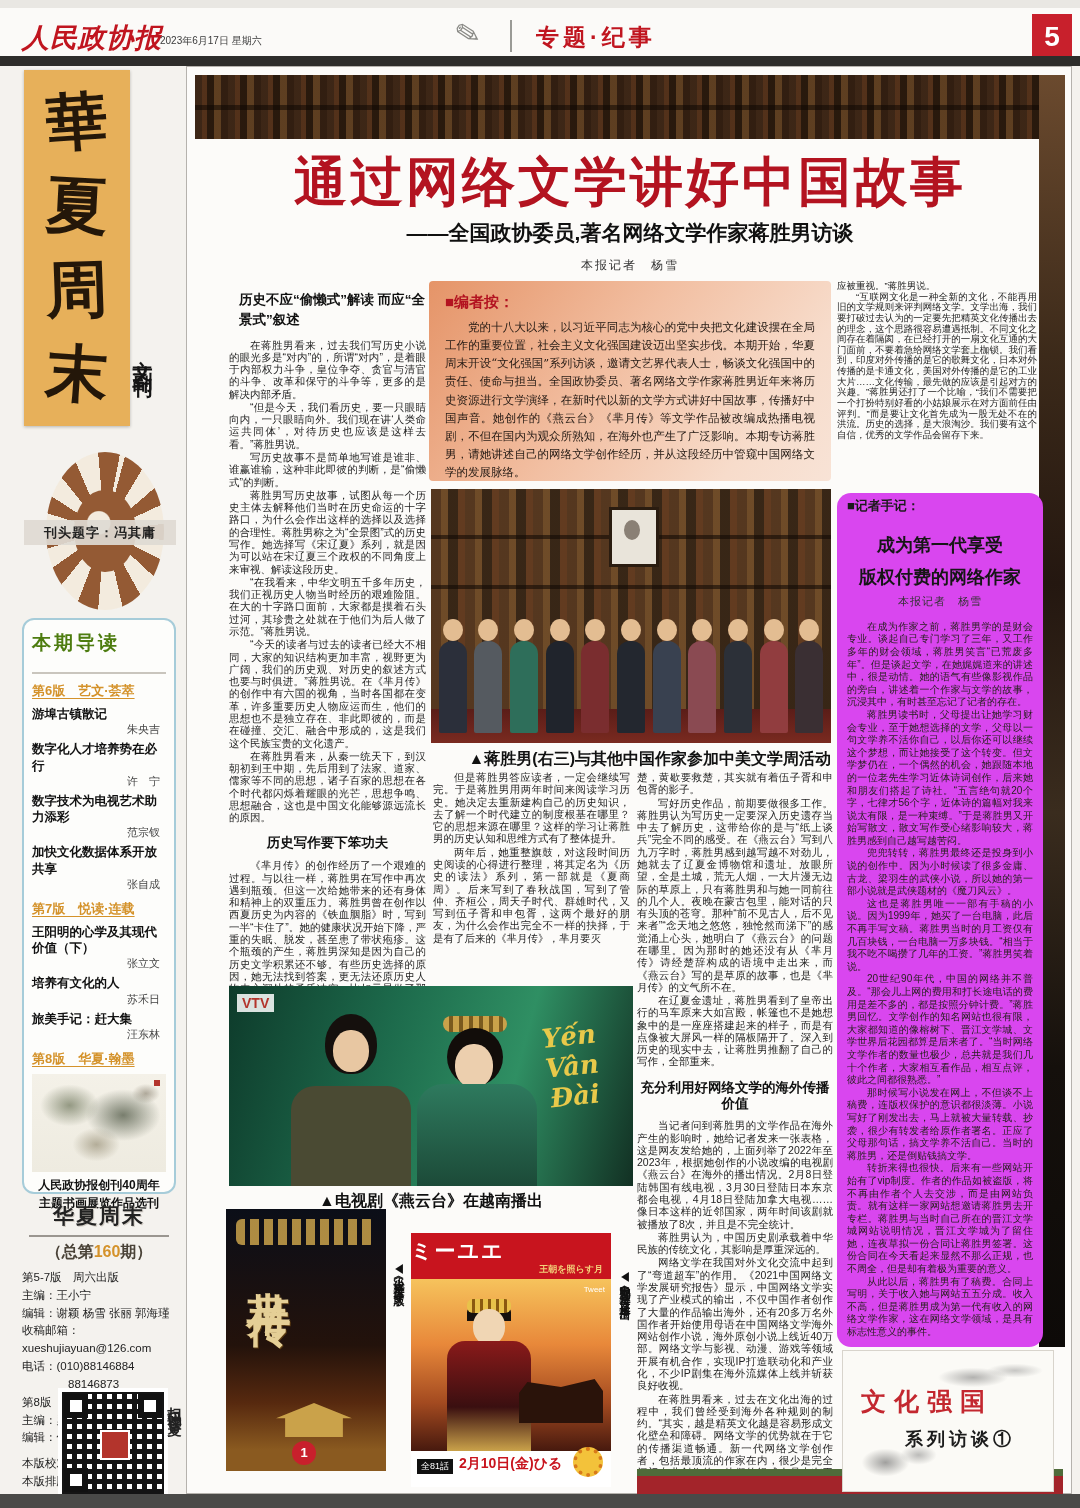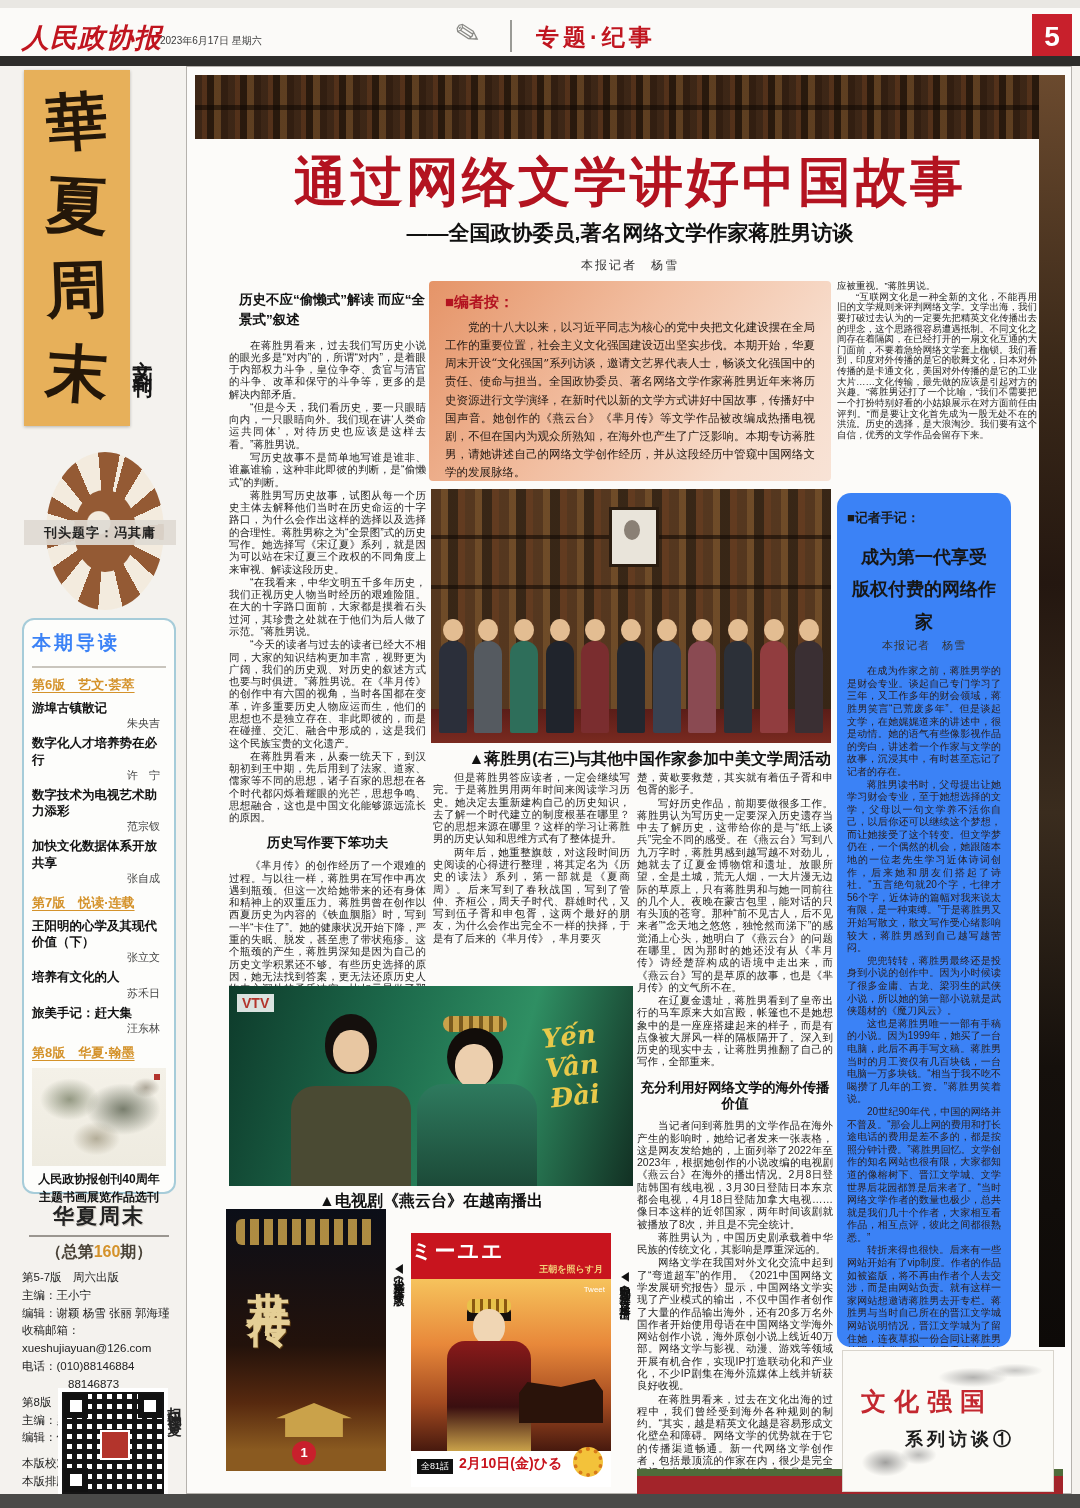--- a/index.html
+++ b/index.html
@@ -31,22 +31,22 @@
               font-weight:bold;color:#141414;letter-spacing:6px;}
   .ornament{left:46px;top:452px;width:118px;height:158px;border-radius:50%;
             background:repeating-conic-gradient(from 15deg,#8a4a20 0 16deg,#f3ebdd 16deg 34deg);
             opacity:.9;}
   .ornament::after{content:"";position:absolute;left:24%;top:24%;width:52%;height:52%;
             border-radius:50%;background:radial-gradient(circle at 40% 40%,#f3ebdd 0 18%,#8a4a20 20% 100%);}
   .inscription{left:24px;top:520px;width:152px;height:25px;background:rgba(222,218,210,.92);
             font-size:13px;font-weight:bold;color:#222;text-align:center;line-height:25px;letter-spacing:1px;}
   .daodu{left:22px;top:618px;width:154px;height:576px;border:2px solid #a6ccd9;border-radius:12px;
          background:#fdfdfb;box-sizing:border-box;padding:10px 8px;}
-  .daodu-title{font-size:19px;font-weight:bold;letter-spacing:3px;color:#3b82f6;
-               border-bottom:2px solid #c9c5bd;padding-bottom:10px;margin-bottom:8px;}
+  .daodu-title{font-size:19px;font-weight:bold;letter-spacing:3px;color:#4d7c0f;
+               border-bottom:2px solid #c9c5bd;padding-bottom:16px;margin-bottom:8px;}
   .sec-label{font-size:13px;font-weight:bold;color:#d4922a;margin:8px 0 6px 0;
              text-decoration:underline;text-underline-offset:3px;}
   .item-t{font-size:12.5px;font-weight:bold;color:#111;line-height:1.3;margin-top:4px;}
   .item-a{font-size:11px;color:#444;text-align:right;font-family:"DejaVu Serif",serif;padding-right:6px;}
   .painting{width:134px;height:98px;margin:6px auto 4px auto;position:relative;
      background:radial-gradient(42px 30px at 28% 32%,rgba(85,95,65,.6),transparent 70%),
                 radial-gradient(52px 36px at 68% 42%,rgba(55,65,45,.65),transparent 72%),
                 radial-gradient(34px 24px at 48% 72%,rgba(120,110,80,.5),transparent 70%),
                 radial-gradient(20px 14px at 85% 20%,rgba(90,80,60,.45),transparent 70%),
                 linear-gradient(#f4f1e8,#eeebe0);}
@@ -145,22 +145,22 @@
   .jp-emp-body{position:absolute;left:36px;top:108px;width:84px;height:110px;border-radius:18px 18px 0 0;
      background:linear-gradient(180deg,#8a1a1a 0%,#3a0f10 60%,#caa24a 100%);}
   .jp-palace{position:absolute;right:8px;top:140px;width:84px;height:50px;background:#2a130a;
      clip-path:polygon(0 40%,10% 18%,50% 28%,90% 12%,100% 36%,100% 100%,0 100%);}
   .jp-bot{position:absolute;left:0;top:218px;width:100%;height:36px;background:#fff;}
   .jp-eps{position:absolute;left:6px;top:226px;padding:1px 4px;background:#111;color:#fff;font-size:9px;}
   .jp-date{position:absolute;left:48px;top:222px;color:#c8141e;font-size:14px;font-weight:bold;}
   .jp-lion{position:absolute;right:8px;top:214px;width:30px;height:30px;border-radius:50%;background:#f3c23a;
      border:4px dotted #d87a1a;box-sizing:border-box;}
   
-  .repbox{left:650px;top:426px;width:174px;height:854px;background:#3b82f6;border-radius:14px;
-     box-sizing:border-box;padding:16px 10px;overflow:hidden;}
+  .repbox{left:650px;top:426px;width:206px;height:854px;background:#d946ef;border-radius:14px;
+     box-sizing:border-box;padding:4px 10px;overflow:hidden;}
   .rep-label{font-size:13px;font-weight:bold;color:#1a1a1a;}
   .rep-title{font-family:"DejaVu Serif",serif;font-size:18px;font-weight:bold;text-align:center;
      color:#161616;line-height:1.8;margin:14px 0 0 0;}
   .rep-byline{font-size:11px;text-align:center;color:#333;margin-bottom:12px;letter-spacing:1px;}
   .rep-body{font-size:10px;line-height:1.26;text-align:justify;color:#2a2022;overflow:hidden;}
   .rep-body p{margin:0;text-indent:2em;}
   .culture{left:656px;top:1284px;width:210px;height:140px;background:#fbfaf6;box-shadow:0 0 0 1px #d8d4cc;
      overflow:hidden;z-index:5;}
   .culture .ink1{position:absolute;right:8px;top:6px;width:120px;height:34px;
      background:radial-gradient(50px 14px at 40% 60%,rgba(90,90,90,.45),transparent 70%),
@@ -365,20 +365,21 @@
         <div>成为第一代享受</div>
         <div>版权付费的网络作家</div>
       </div>
       <div class="rep-byline">本报记者　杨雪</div>
       <div class="rep-body">
         <p>在成为作家之前，蒋胜男学的是财会专业。谈起自己专门学习了三年，又工作多年的财会领域，蒋胜男笑言“已荒废多年”。但是谈起文学，在她娓娓道来的讲述中，很是动情。她的语气有些像影视作品的旁白，讲述着一个作家与文学的故事，沉浸其中，有时甚至忘记了记者的存在。</p>
         <p>蒋胜男读书时，父母提出让她学习财会专业，至于她想选择的文学，父母以一句文学养不活你自己，以后你还可以继续这个梦想，而让她接受了这个转变。但文学梦仍在，一个偶然的机会，她跟随本地的一位老先生学习近体诗词创作，后来她和朋友们搭起了诗社。“五言绝句就20个字，七律才56个字，近体诗的篇幅对我来说太有限，是一种束缚。”于是蒋胜男又开始写散文，散文写作受心绪影响较大，蒋胜男感到自己越写越苦闷。</p>
         <p>兜兜转转，蒋胜男最终还是投身到小说的创作中。因为小时候读了很多金庸、古龙、梁羽生的武侠小说，所以她的第一部小说就是武侠题材的《魔刀风云》。</p>
         <p>这也是蒋胜男唯一一部有手稿的小说。因为1999年，她买了一台电脑，此后不再手写文稿。蒋胜男当时的月工资仅有几百块钱，一台电脑一万多块钱。“相当于我不吃不喝攒了几年的工资。”蒋胜男笑着说。</p>
         <p>20世纪90年代，中国的网络并不普及。“那会儿上网的费用和打长途电话的费用是差不多的，都是按照分钟计费。”蒋胜男回忆。文学创作的知名网站也很有限，大家都知道的像榕树下、晋江文学城、文学世界后花园都算是后来者了。“当时网络文学作者的数量也极少，总共就是我们几十个作者，大家相互看作品，相互点评，彼此之间都很熟悉。”</p>
+        <p>那时候写小说发在网上，不但谈不上稿费，连版权保护的意识都很淡薄。小说写好了刚发出去，马上就被大量转载、抄袭，很少有转发者给原作者署名。正应了父母那句话，搞文学养不活自己。当时的蒋胜男，还是倒贴钱搞文学。</p>
         <p>转折来得也很快。后来有一些网站开始有了vip制度。作者的作品如被盗版，将不再由作者个人去交涉，而是由网站负责。就有这样一家网站想邀请蒋胜男去开专栏。蒋胜男与当时自己所在的晋江文学城网站说明情况，晋江文学城为了留住她，连夜草拟一份合同让蒋胜男签署。这份合同在今天看起来显然不那么正规，也不周全，但是却有着极为重要的意义。</p>
         <p>从此以后，蒋胜男有了稿费。合同上写明，关于收入她与网站五五分成。收入不高，但是蒋胜男成为第一代有收入的网络文学作家，这在网络文学领域，是具有标志性意义的事件。</p>
       </div>
     </div>
 
     <div class="abs bottom-photo"></div>
     <div class="abs culture">
       <div class="ink1"></div>
       <div class="ink2"></div>
       <div class="cult-t1">文化强国</div>

